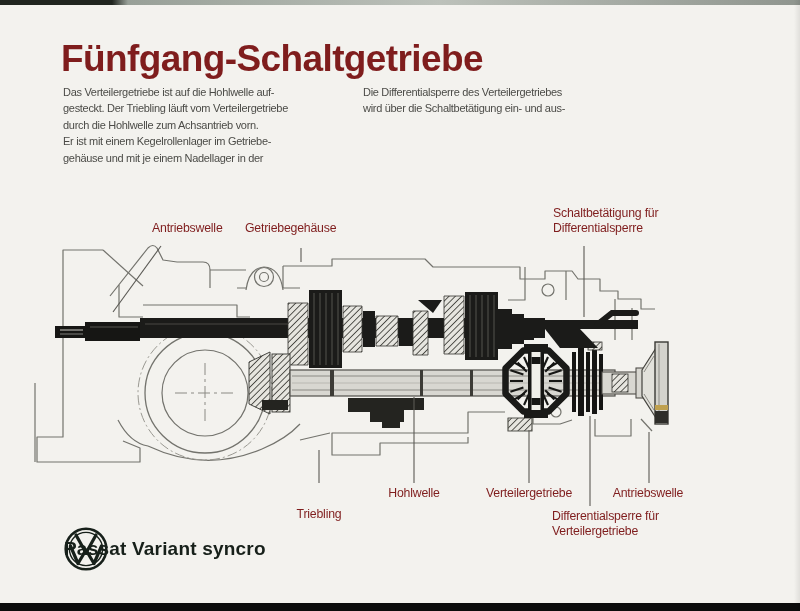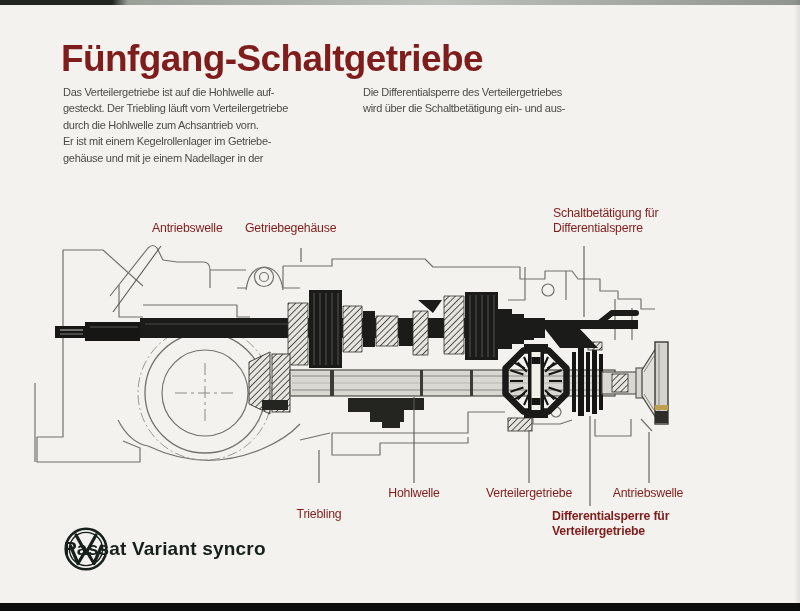--- a/index.html
+++ b/index.html
@@ -250,21 +250,21 @@
   <div class="dlabel" style="left:152px;top:221px;">Antriebswelle</div>
   <div class="dlabel" style="left:245px;top:221px;">Getriebegehäuse</div>
   <div class="dlabel" style="left:553px;top:206px;">
     <div>Schaltbetätigung für</div>
     <div>Differentialsperre</div>
   </div>
   <div class="dlabel centered" style="left:319px;top:507px;">Triebling</div>
   <div class="dlabel centered" style="left:414px;top:486px;">Hohlwelle</div>
   <div class="dlabel centered" style="left:529px;top:486px;">Verteilergetriebe</div>
   <div class="dlabel centered" style="left:648px;top:486px;">Antriebswelle</div>
-  <div class="dlabel" style="left:552px;top:509px;font-weight:bold;">
+  <div class="dlabel" style="left:552px;top:509px;">
     <div>Differentialsperre für</div>
     <div>Verteilergetriebe</div>
   </div>
 </div>
 
 <div class="footer">
   <svg width="44" height="44" viewBox="0 0 44 44">
     <g transform="translate(22,22)" fill="none" stroke="#17201a">
       <circle cx="0" cy="0" r="20.3" stroke-width="2.6"></circle>
       <circle cx="0" cy="0" r="16.6" stroke-width="1.4"></circle>

